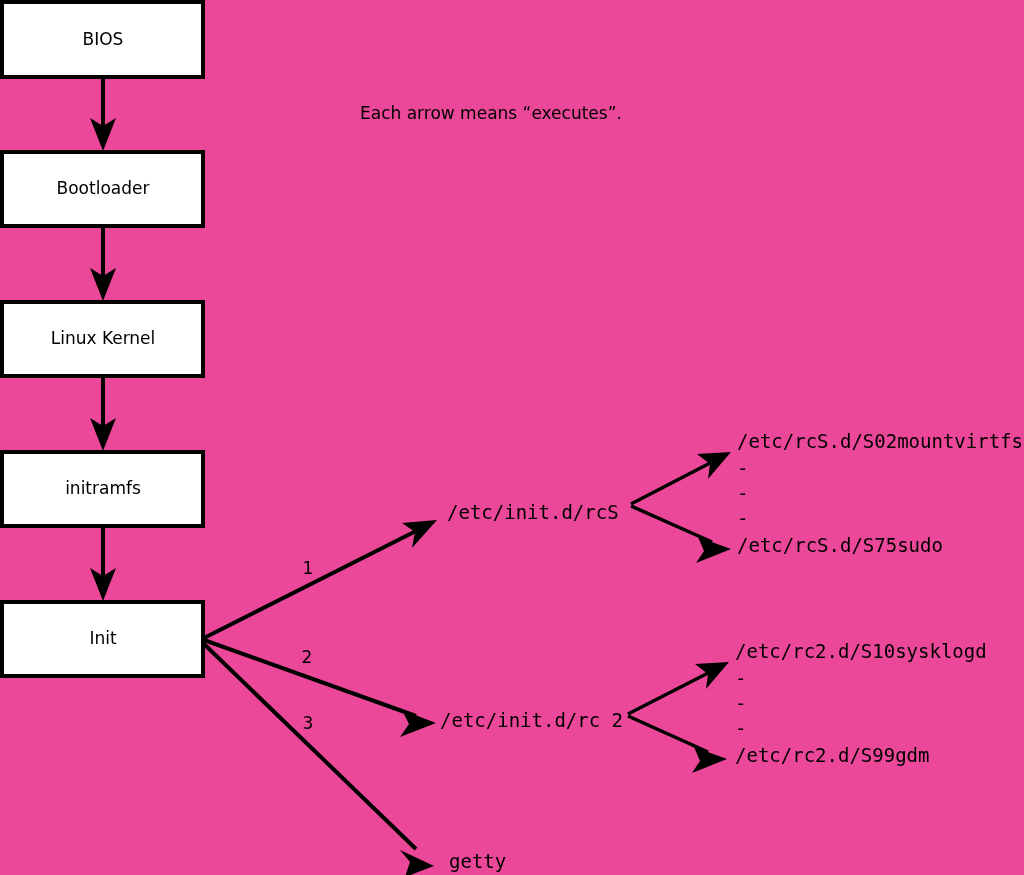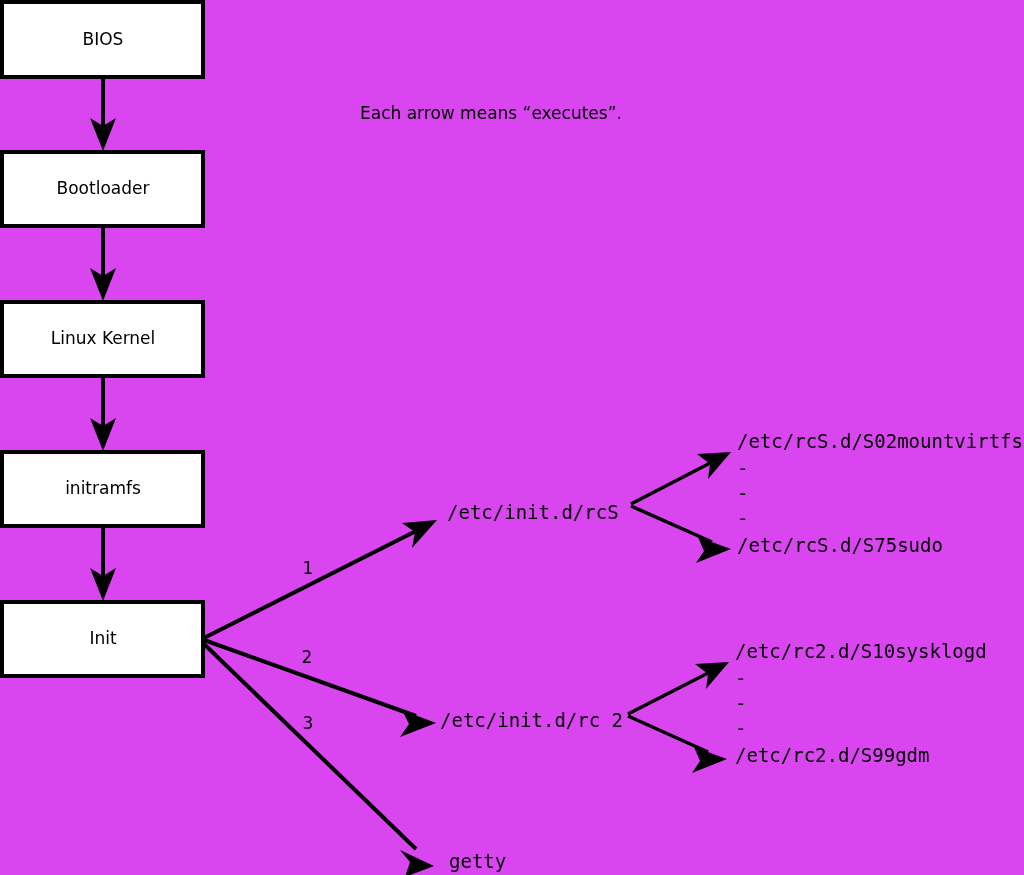--- a/index.html
+++ b/index.html
@@ -11,21 +11,21 @@
   body {
     width: 1024px;
     height: 875px;
     overflow: hidden;
     font-family: "DejaVu Sans", sans-serif;
   }
   #diagram-root {
     position: relative;
     width: 1024px;
     height: 875px;
-    background: #d946ef;
+    background: #ec4899;
   }
   svg#boot-diagram {
     display: block;
     width: 1024px;
     height: 875px;
   }
   .box-rect {
     fill: #ffffff;
     stroke: #000000;
     stroke-width: 4;

